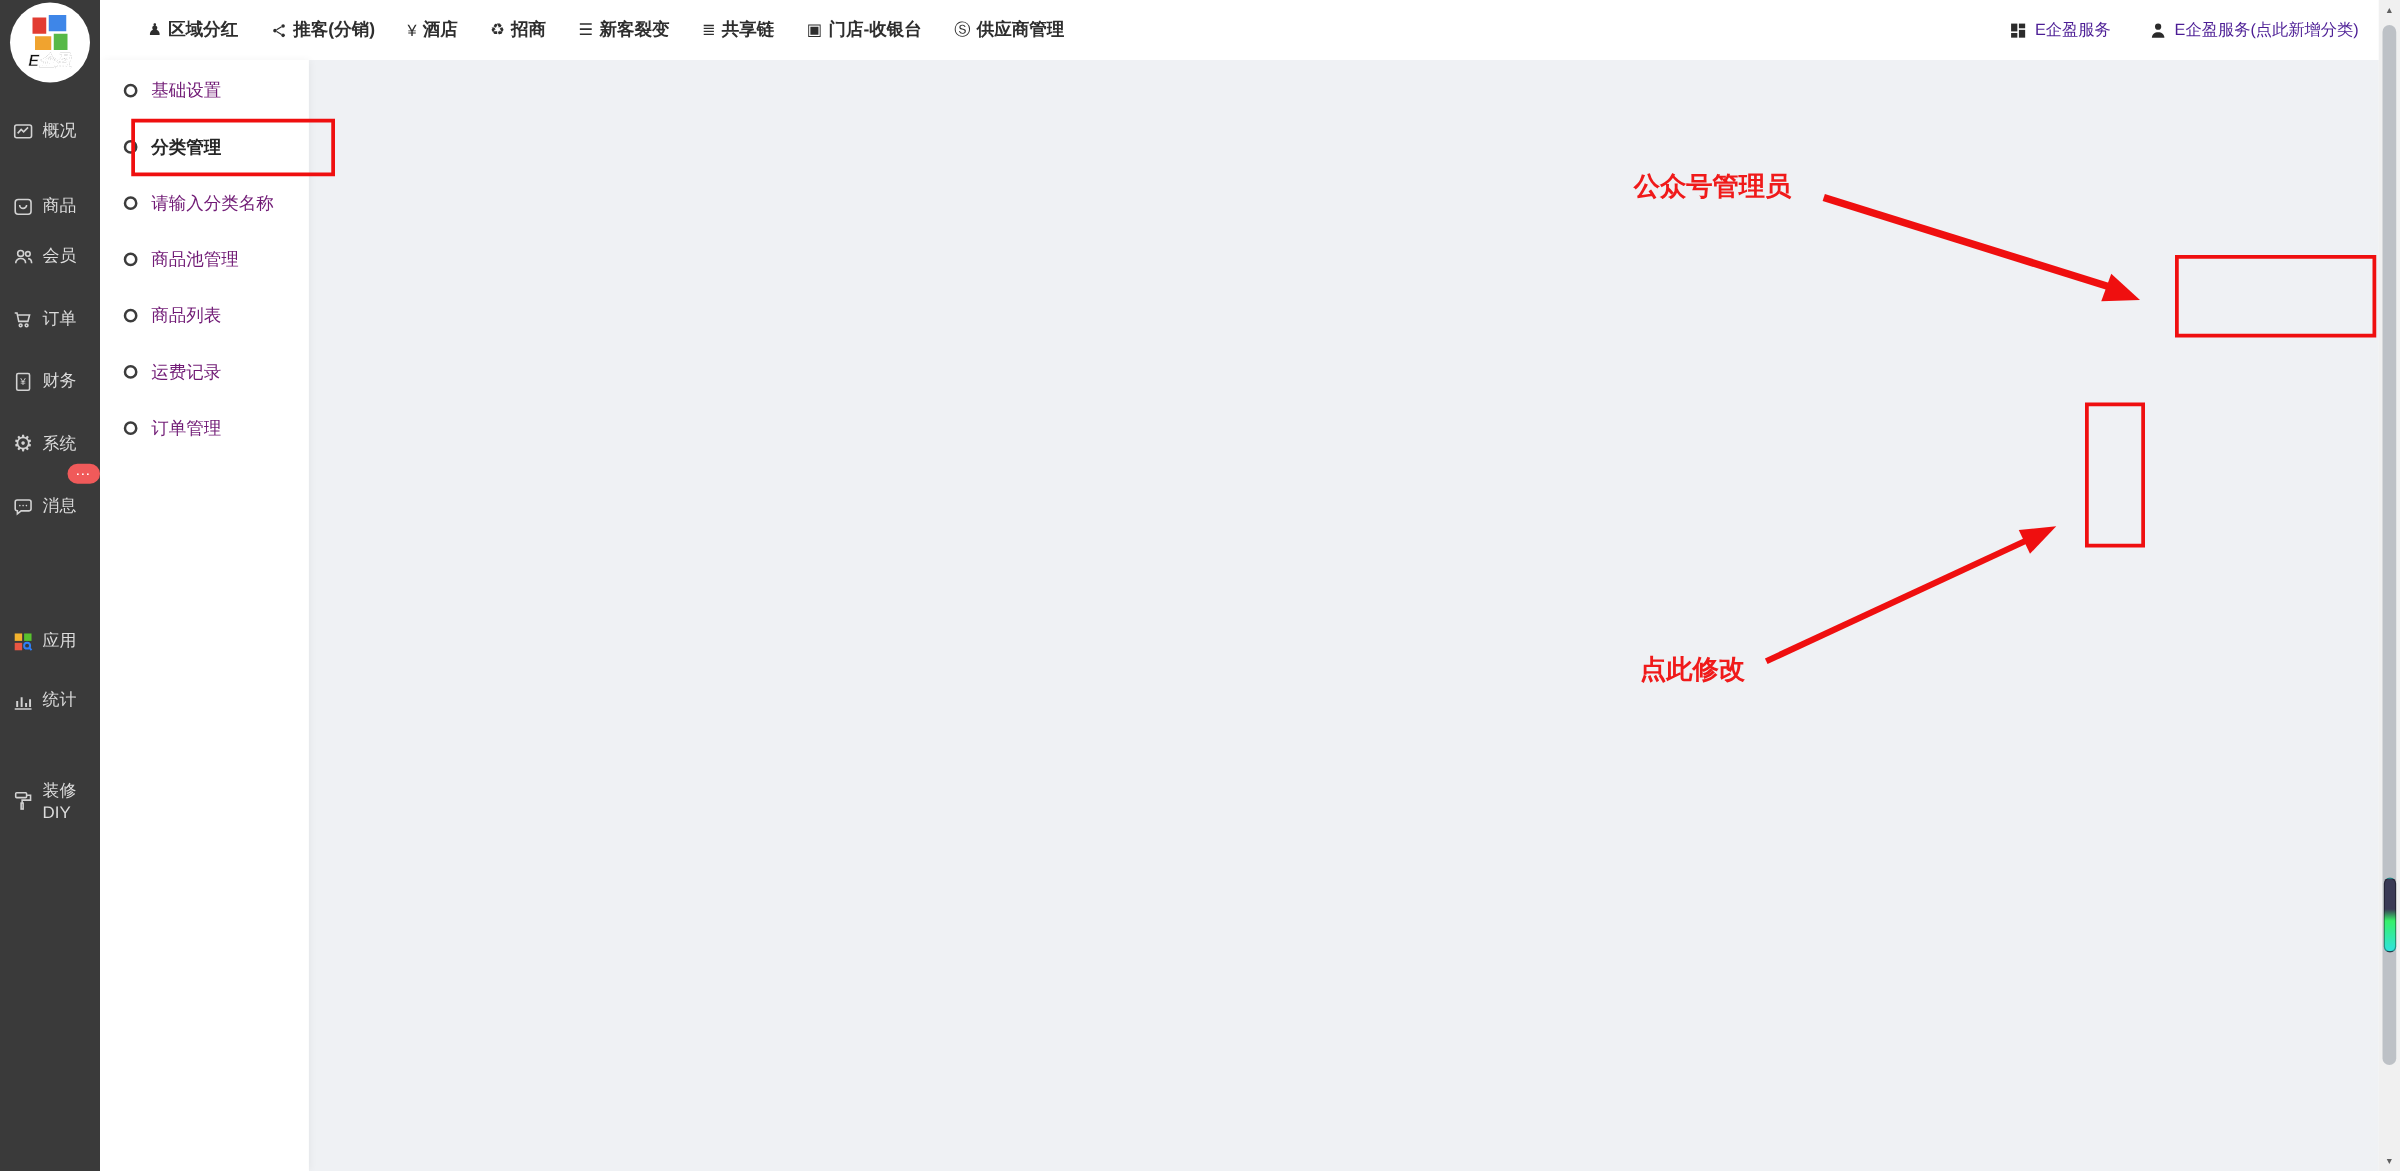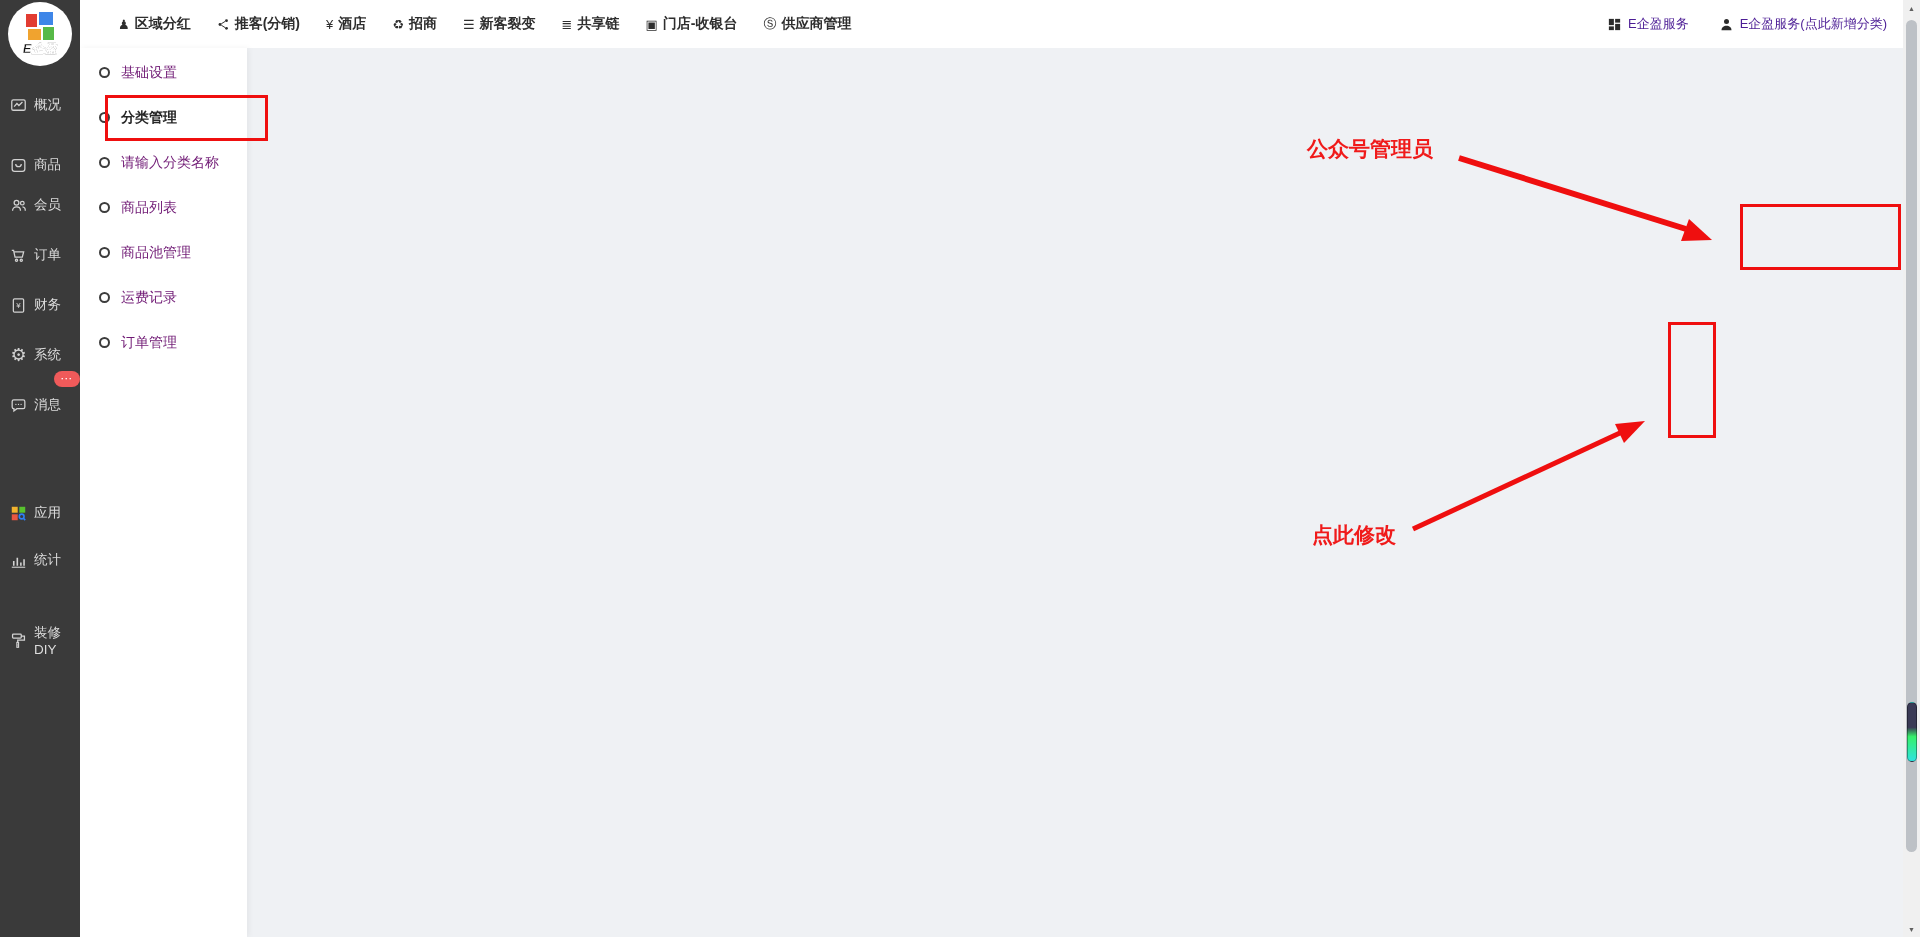--- a/index.html
+++ b/index.html
@@ -190,25 +190,25 @@
   <div class="submenu-item active">
       <span class="dot"></span>
       <span>分类管理</span>
     </div>
   <div class="submenu-item">
       <span class="dot"></span>
       <span>请输入分类名称</span>
     </div>
   <div class="submenu-item">
       <span class="dot"></span>
+      <span>商品池管理</span>
+    </div>
+  <div class="submenu-item">
+      <span class="dot"></span>
       <span>商品列表</span>
-    </div>
-  <div class="submenu-item">
-      <span class="dot"></span>
-      <span>商品池管理</span>
     </div>
   <div class="submenu-item">
       <span class="dot"></span>
       <span>运费记录</span>
     </div>
   <div class="submenu-item">
       <span class="dot"></span>
       <span>订单管理</span>
     </div>
 </nav>

